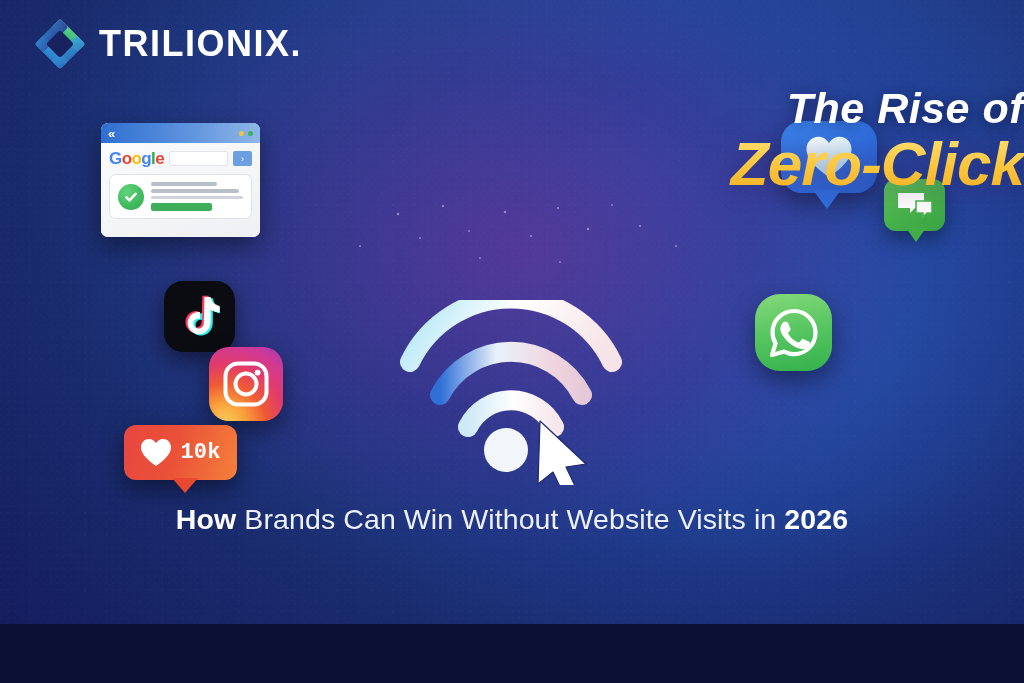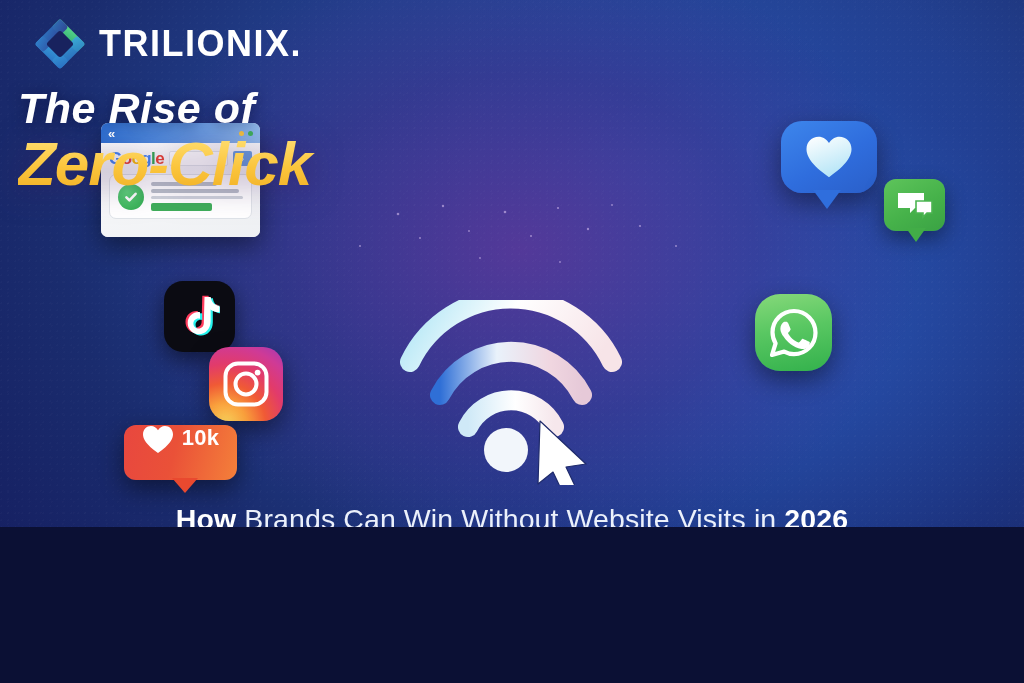--- a/index.html
+++ b/index.html
@@ -3,21 +3,21 @@
 <meta charset="utf-8">
 <style>
   html, body {
     margin: 0;
     padding: 0;
     background: #0b1034;
   }
   #poster {
     position: relative;
     width: 1024px;
-    height: 527px;
+    height: 624px;
     overflow: hidden;
     font-family: "Liberation Sans", sans-serif;
     background:
       radial-gradient(ellipse 560px 420px at 520px 250px, rgba(96,52,150,0.78) 0%, rgba(70,44,136,0.45) 42%, rgba(40,35,110,0.0) 72%),
       radial-gradient(ellipse 620px 520px at 760px 330px, rgba(42,92,196,0.55) 0%, rgba(30,60,160,0.25) 50%, rgba(20,34,100,0) 78%),
       radial-gradient(ellipse 900px 700px at 640px 180px, #2b56ae 0%, #23418f 38%, #1a2c6e 66%, #141a5c 100%),
       linear-gradient(135deg, #0e1244 0%, #17225f 40%, #1d2f77 70%, #101646 100%);
   }
   #poster::after {
     content: "";
@@ -53,21 +53,21 @@
     font-size: 36px;
     font-weight: 700;
   }
 
   
   .headline {
     position: absolute;
     left: 0;
     top: 86px;
     width: 1024px;
-    text-align: left;
+    text-align: right;
     z-index: 5;
     padding-left: 18px;
     box-sizing: border-box;
   }
   .line-rise {
     font-size: 43px;
     font-style: italic;
     font-weight: 700;
     color: #ffffff;
     letter-spacing: .5px;
@@ -236,23 +236,24 @@
   }
 
   
   .like-badge {
     position: absolute;
     left: 124px; top: 425px;
     width: 113px; height: 55px;
     border-radius: 12px;
     background: linear-gradient(105deg, #e8473f 0%, #ea5138 45%, #f4803a 100%);
     box-shadow: 0 9px 24px rgba(0,0,0,.45);
-    display: flex; align-items: flex-start; justify-content: center;
+    display: flex; align-items: center; justify-content: center;
     gap: 8px;
     z-index: 5;
+    font-family: Liberation Mono, monospace;
   }
   .like-badge .tail {
     position: absolute;
     bottom: -13px; left: 48px;
     width: 0; height: 0;
     border-left: 13px solid transparent;
     border-right: 13px solid transparent;
     border-top: 15px solid #e9492f;
   }
   .like-count {

